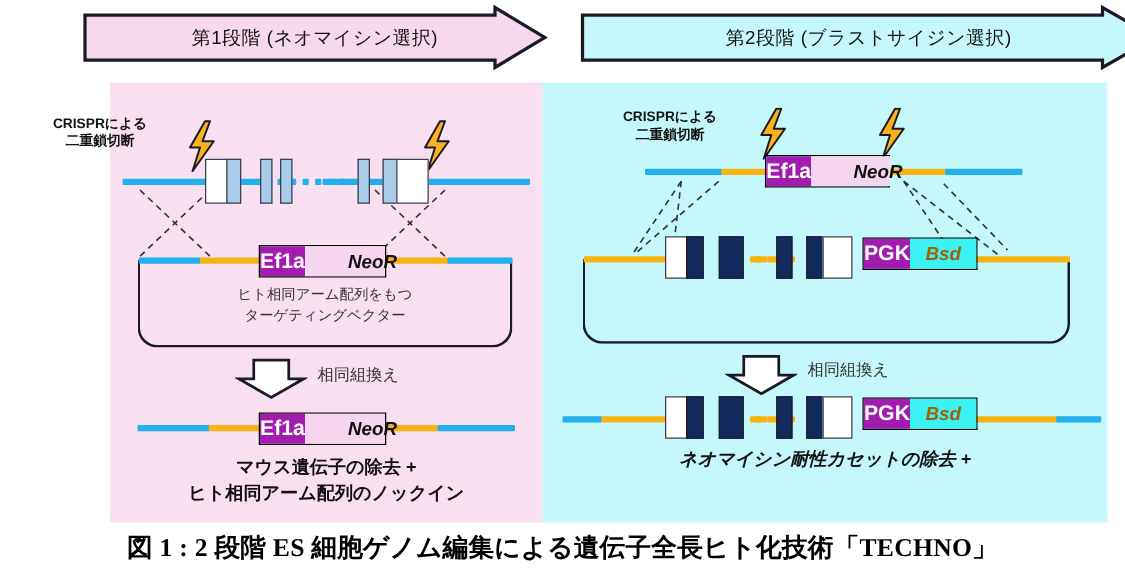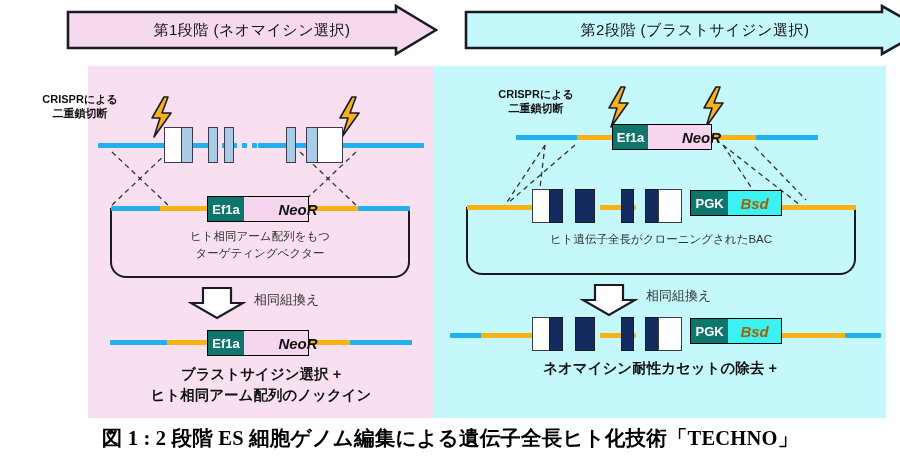--- a/index.html
+++ b/index.html
@@ -46,21 +46,21 @@
 
   
   .ex{position:absolute;border:1.6px solid #3b3b4d;box-sizing:border-box;}
   .ex-lblue{background:#a8cbe8;}
   .ex-white{background:#ffffff;}
   .ex-navy{background:#122a5e;border-color:#1b1b28;}
 
   
   .cass{position:absolute;display:flex;border:1.8px solid #000;box-sizing:border-box;height:26px;}
   .cass .seg{display:flex;align-items:center;justify-content:center;box-sizing:border-box;}
-  .seg-dark{background:#0f766e;color:#fff;font-size:13px;font-weight:bold;}
+  .seg-dark{background:#a21caf;color:#fff;font-size:17px;font-weight:bold;}
   .seg-neo{background:#f6d6ee;color:#111;font-size:15px;font-style:italic;font-weight:bold;padding-left:44px;}
   .seg-bsd{background:#3cf1f1;color:#a16207;font-size:15px;font-style:italic;font-weight:bold;}
 
   
   .plasmid{position:absolute;box-sizing:border-box;
     border:2.4px solid #1b1b28;border-top:none;
     border-bottom-left-radius:16px;border-bottom-right-radius:16px;}
 
   
   .downarrow{position:absolute;}
@@ -175,21 +175,21 @@
   <div class="strand s-orange" style="left:167px;top:340px;width:44px;"></div>
   <div class="strand s-orange" style="left:307px;top:340px;width:44px;"></div>
   <div class="strand s-blue" style="left:350px;top:340px;width:62px;"></div>
 
   <div class="cass" style="left:207px;top:330px;width:102px;">
     <div class="seg seg-dark" style="width:38px;">Ef1a</div>
     <div class="seg seg-neo" style="width:64px;">NeoR</div>
   </div>
 
   <div class="lbl result" style="left:96px;top:364px;width:330px;">
-    <span>ブラストサイジン選択 +</span><br>
+    <span>マウス遺伝子の除去 +</span><br>
     <span>ヒト相同アーム配列のノックイン</span>
   </div>
 
   <div class="lbl crispr" style="left:470px;top:88px;width:132px;">
     <span>CRISPRによる</span><br>
     <span>二重鎖切断</span>
   </div>
 
   <svg class="bolt" style="left:605px;top:86px;" width="26" height="42" viewBox="0 0 26 42">
     <path d="M16,1 L4,22 L12,22 L6,41 L23,17 L14,17 L20,1 Z" fill="#f9b21a" stroke="#1b1b28" stroke-width="1.6" stroke-linejoin="round"></path>
@@ -223,21 +223,20 @@
   <div class="ex ex-navy" style="left:575px;top:189px;width:20px;height:34px;"></div>
   <div class="ex ex-navy" style="left:621px;top:189px;width:13px;height:34px;"></div>
   <div class="ex ex-navy" style="left:645px;top:189px;width:14px;height:34px;"></div>
   <div class="ex ex-white" style="left:658px;top:189px;width:24px;height:34px;"></div>
 
   <div class="cass" style="left:690px;top:190px;width:92px;">
     <div class="seg seg-dark" style="width:38px;">PGK</div>
     <div class="seg seg-bsd" style="width:54px;">Bsd</div>
   </div>
 
-  <div class="lbl vec-cap" style="left:486px;top:231px;width:350px;">ヒト遺伝子全長がクローニングされたBAC</div>
 
   <svg class="downarrow" style="left:580px;top:283px;" width="58" height="34" viewBox="0 0 58 34">
     <path d="M15,2 L43,2 L43,17 L55,17 L29,32 L3,17 L15,17 Z" fill="#ffffff" stroke="#1b1b28" stroke-width="2.2" stroke-linejoin="miter"></path>
   </svg>
   <div class="lbl recomb" style="left:646px;top:288px;">相同組換え</div>
 
   <div class="strand s-blue" style="left:450px;top:333px;width:32px;"></div>
   <div class="strand s-orange" style="left:481px;top:333px;width:52px;"></div>
   <div class="strand s-orange" style="left:600px;top:333px;width:14px;"></div>
   <div class="dots orange" style="left:604px;top:333px;">
@@ -253,19 +252,19 @@
   <div class="ex ex-navy" style="left:575px;top:317px;width:20px;height:34px;"></div>
   <div class="ex ex-navy" style="left:621px;top:317px;width:13px;height:34px;"></div>
   <div class="ex ex-navy" style="left:645px;top:317px;width:14px;height:34px;"></div>
   <div class="ex ex-white" style="left:658px;top:317px;width:24px;height:34px;"></div>
 
   <div class="cass" style="left:690px;top:318px;width:92px;">
     <div class="seg seg-dark" style="width:38px;">PGK</div>
     <div class="seg seg-bsd" style="width:54px;">Bsd</div>
   </div>
 
-  <div class="lbl result" style="left:450px;top:358px;width:420px;">
+  <div class="lbl result" style="left:450px;top:358px;width:420px;font-style:italic;">
     <span>ネオマイシン耐性カセットの除去 +</span><br>
   </div>
 
   <div id="caption">図 1 : 2 段階 ES 細胞ゲノム編集による遺伝子全長ヒト化技術「TECHNO」</div>
 
 </div>
 
 </body></html>

